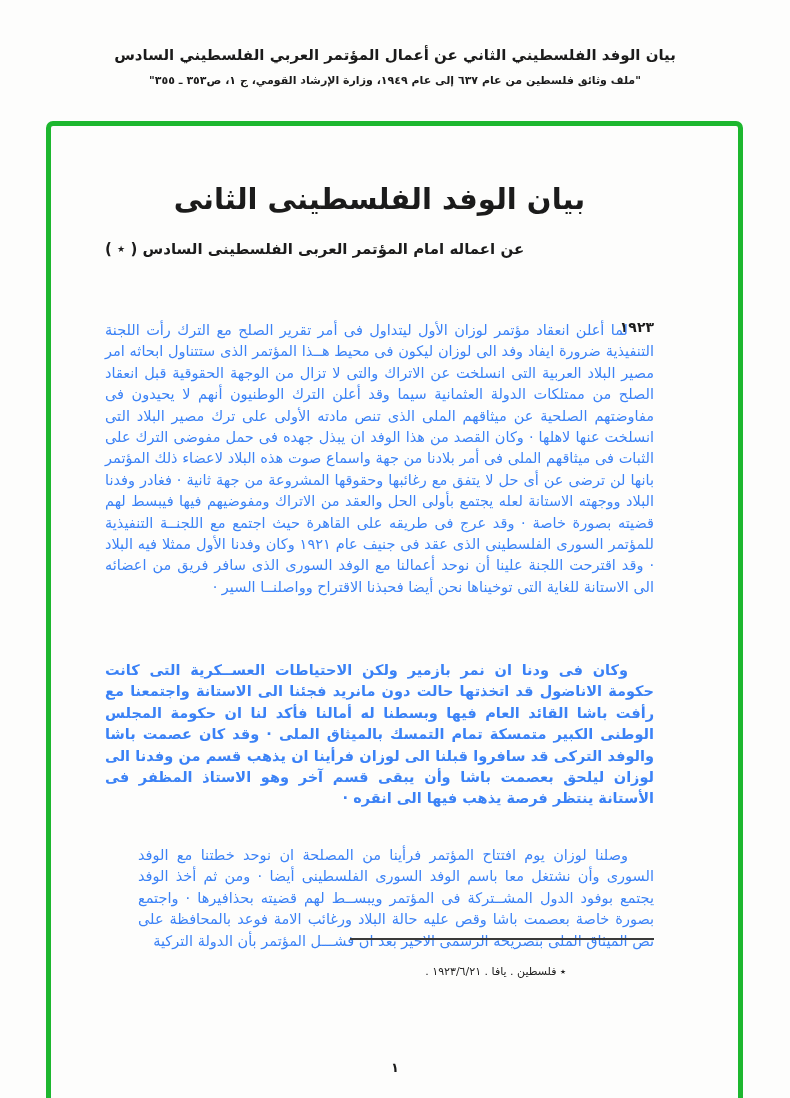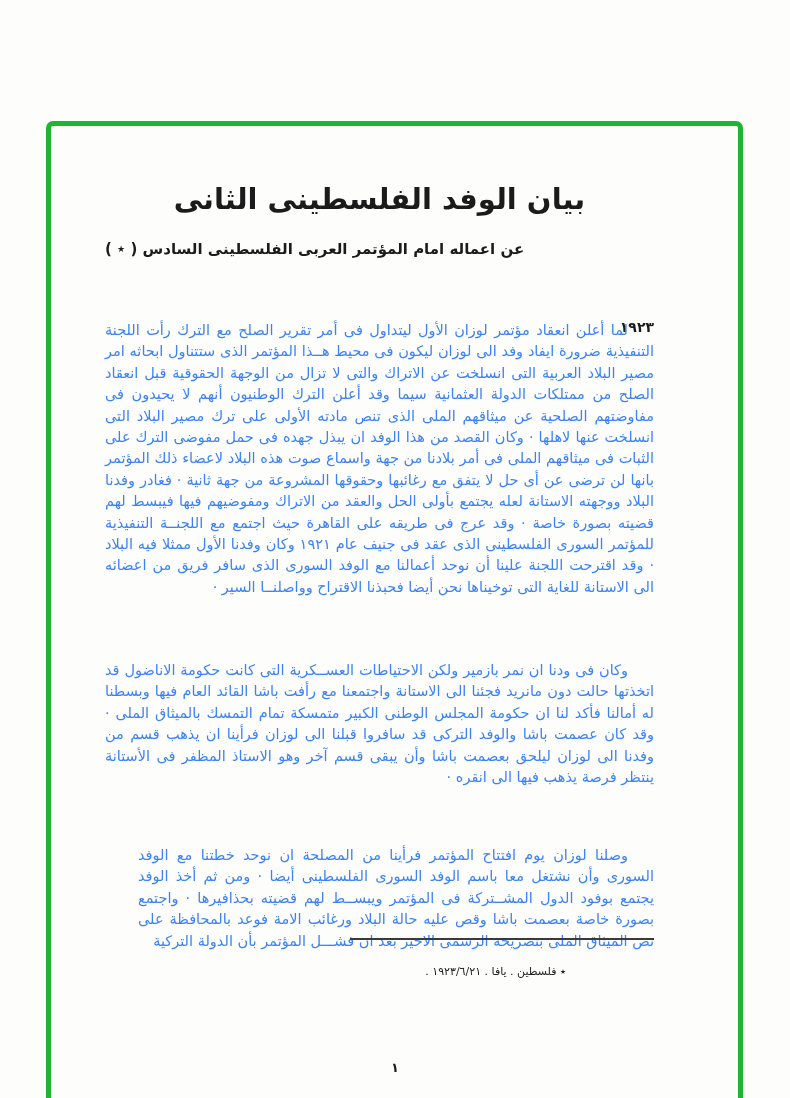--- a/index.html
+++ b/index.html
@@ -56,21 +56,21 @@
   }
   .para {
     position: absolute; right: 84px; left: 54px;
     font-size: 14.5px;
     line-height: 21.4px;
     text-align: justify;
     text-indent: 26px;
     color: #3b82f6;
   }
   .para-1 { top: 194px; }
-  .para-2 { top: 534px; }
+  .para-2 { top: 534px; font-weight: bold; }
   .para-3 { top: 719px; margin-left: 33px; }
 
   .footnote-rule {
     position: absolute; top: 812px; right: 84px;
     width: 304px; height: 0;
     border-top: 2px solid #3a3a3a;
   }
   .footnote {
     position: absolute; top: 823px; right: 172px;
     font-size: 11px;
@@ -83,20 +83,24 @@
     position: absolute; top: 1060px; left: 0; right: 0;
     text-align: center;
     font-size: 13px; font-weight: bold;
   }
 </style>
 </head>
 <body>
 
 <div class="page">
 
+  <div class="header">
+    <div class="header-line1">بيان الوفد الفلسطيني الثاني عن أعمال المؤتمر العربي الفلسطيني السادس</div>
+    <div class="header-line2">"ملف وثائق فلسطين من عام ٦٣٧ إلى عام ١٩٤٩، وزارة الإرشاد القومي، ج ١، ص٣٥٣ ـ ٣٥٥"</div>
+  </div>
 
   <div class="green-box" style="border-color: rgb(29, 183, 47);">
     <div class="doc">
 
       <div class="doc-title">بيان الوفد الفلسطينى الثانى</div>
 
       <div class="doc-subtitle">عن اعماله امام المؤتمر العربى الفلسطينى السادس ( ٭ )</div>
 
       <div class="doc-year">١٩٢٣</div>
 

